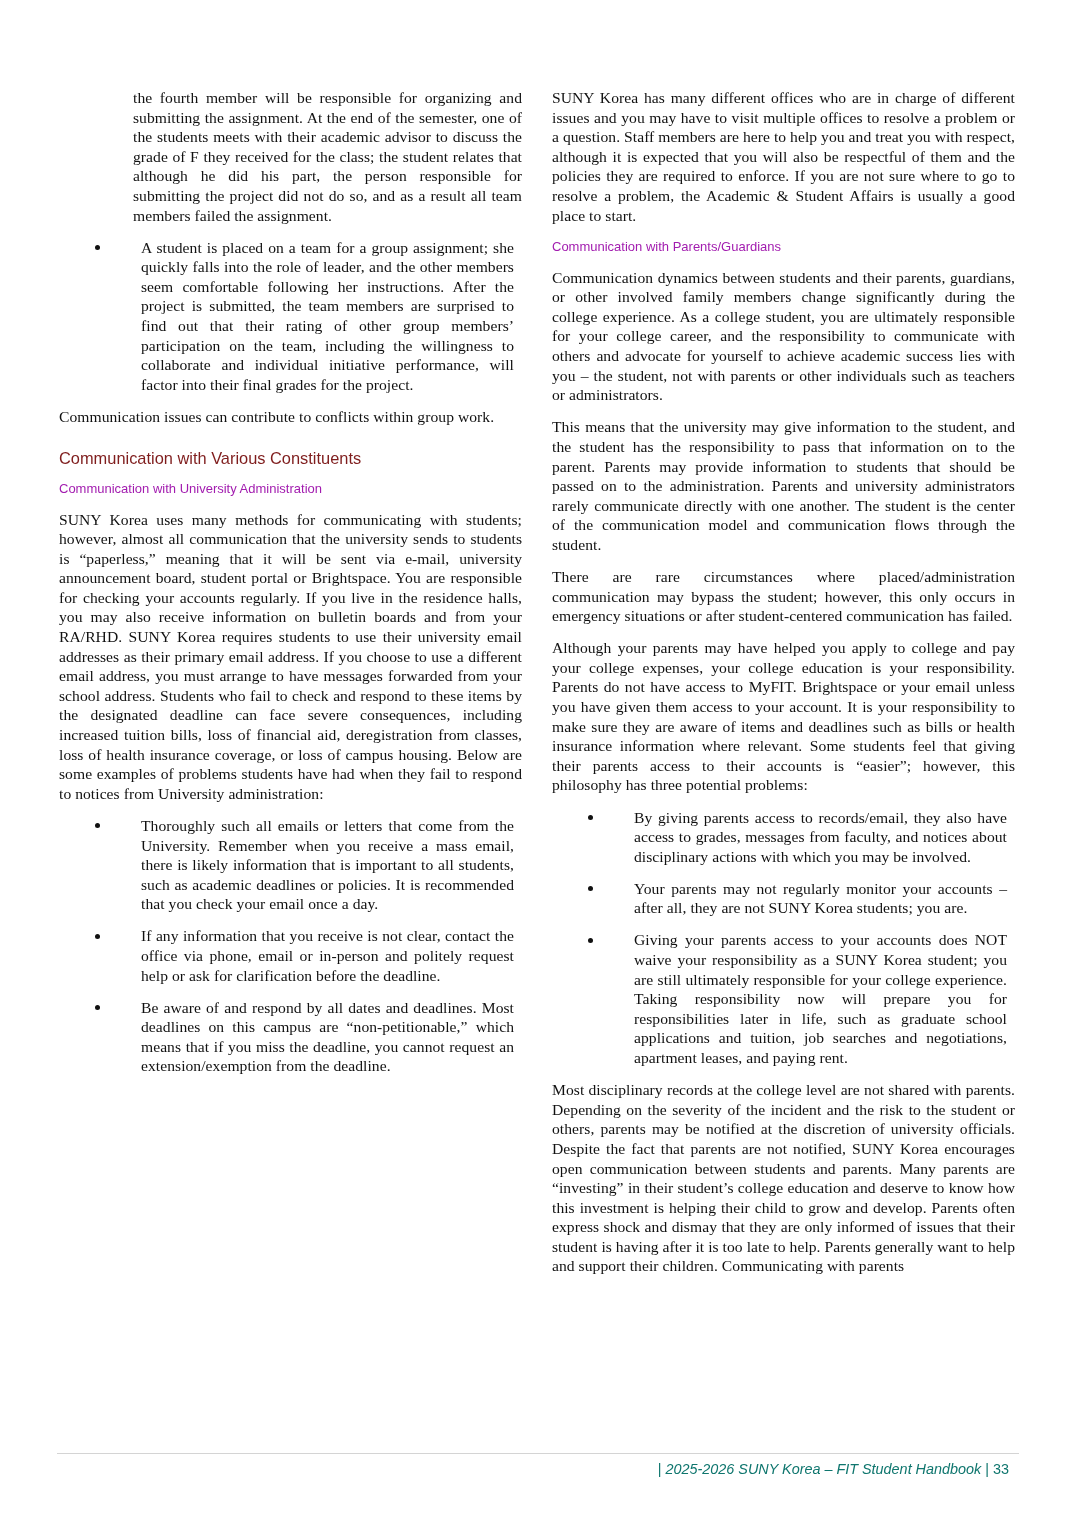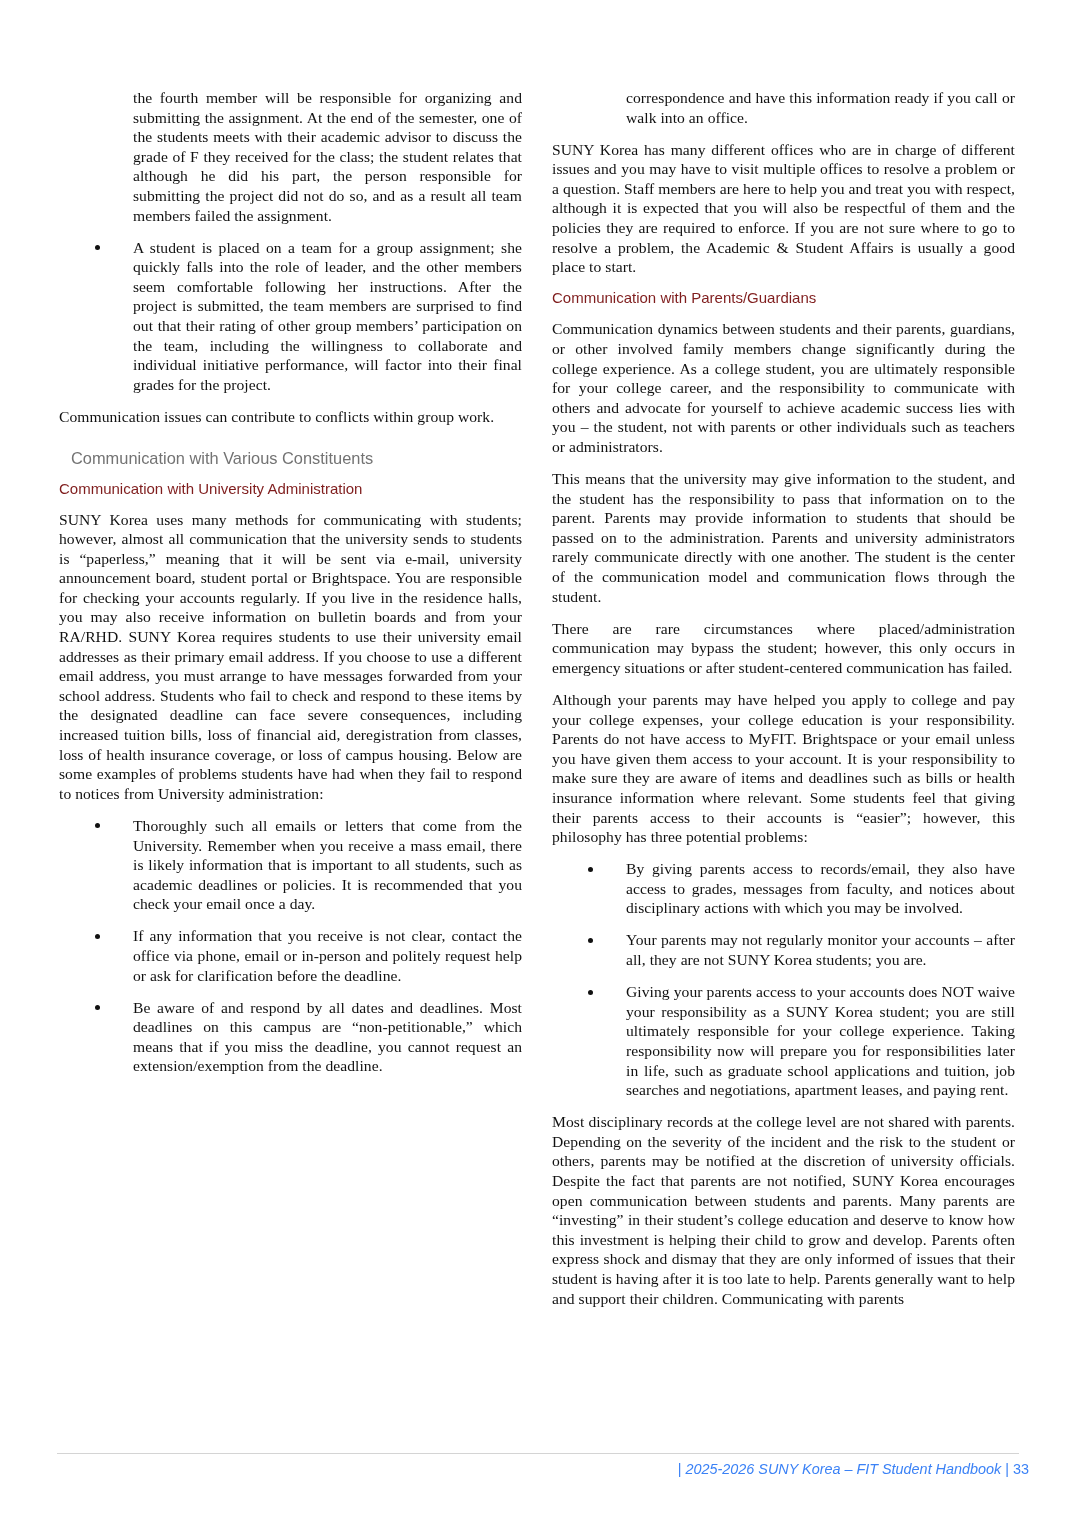--- a/index.html
+++ b/index.html
@@ -35,69 +35,69 @@
       font-size: 15.6px;
       line-height: 19.6px;
       text-align: justify;
       letter-spacing: 0.05px;
     }
     .bullet-item {
       position: relative;
       padding-left: 74px;
       margin: 0 0 12.5px 0;
     }
-    .bullet-item p { margin: 0; }
+    .bullet-item p { margin: 8px; }
     .bullet-dot {
       position: absolute;
       left: 36px;
       top: 7.5px;
       width: 5px;
       height: 5px;
       background: #111;
       border-radius: 50%;
     }
     .continued {
       padding-left: 74px;
       margin: 0 0 12.5px 0;
     }
     .continued p { margin: 0; }
     .heading2 {
       font-family: "Liberation Sans", "DejaVu Sans", sans-serif;
       font-size: 16.4px;
       line-height: 20px;
-      color: #737373;
-      margin: 21px 0 12px 12px;
+      color: #7f1d1d;
+      margin: 21px 0 12px 0;
       font-weight: normal;
     }
     .heading3 {
       font-family: "Liberation Sans", "DejaVu Sans", sans-serif;
-      font-size: 15px;
+      font-size: 13px;
       line-height: 18px;
-      color: #7f1d1d;
+      color: #a21caf;
       margin: 0 0 12px 0;
       font-weight: normal;
     }
     .bold-lead { font-weight: bold; }
 
     .footer-rule {
       position: absolute;
       left: 57px;
       top: 1453px;
       width: 962px;
       height: 1px;
       background: #d4d4d4;
     }
     .footer {
       position: absolute;
-      right: 46px;
+      right: 66px;
       top: 1460px;
       font-family: "Liberation Sans", "DejaVu Sans", sans-serif;
       font-size: 14.4px;
       line-height: 18px;
-      color: #3b82f6;
+      color: #0f766e;
       white-space: nowrap;
     }
     .footer .title { font-style: italic; }
   </style>
 </head>
 <body>
 
 <div class="page">
 
   <div class="col col-left">
@@ -127,23 +127,20 @@
       <span class="bullet-dot"></span>
       <p>If any information that you receive is not clear, contact the office via phone, email or in-person and politely request help or ask for clarification before the deadline.</p>
     </div>
     <div class="bullet-item">
       <span class="bullet-dot"></span>
       <p>Be aware of and respond by all dates and deadlines. Most deadlines on this campus are “non-petitionable,” which means that if you miss the deadline, you cannot request an extension/exemption from the deadline.</p>
     </div>
   </div>
 
   <div class="col col-right">
-    <div class="continued">
-      <p>correspondence and have this information ready if you call or walk into an office.</p>
-    </div>
 
     <p>SUNY Korea has many different offices who are in charge of different issues and you may have to visit multiple offices to resolve a problem or a question. Staff members are here to help you and treat you with respect, although it is expected that you will also be respectful of them and the policies they are required to enforce. If you are not sure where to go to resolve a problem, the Academic &amp; Student Affairs is usually a good place to start.</p>
 
     <div class="heading3">Communication with Parents/Guardians</div>
 
     <p>Communication dynamics between students and their parents, guardians, or other involved family members change significantly during the college experience. As a college student, you are ultimately responsible for your college career, and the responsibility to communicate with others and advocate for yourself to achieve academic success lies with you – the student, not with parents or other individuals such as teachers or administrators.</p>
     <p>This means that the university may give information to the student, and the student has the responsibility to pass that information on to the parent. Parents may provide information to students that should be passed on to the administration. Parents and university administrators rarely communicate directly with one another. The student is the center of the communication model and communication flows through the student.</p>
     <p>There are rare circumstances where placed/administration communication may bypass the student; however, this only occurs in emergency situations or after student-centered communication has failed.</p>
     <p>Although your parents may have helped you apply to college and pay your college expenses, your college education is your responsibility. Parents do not have access to MyFIT. Brightspace or your email unless you have given them access to your account. It is your responsibility to make sure they are aware of items and deadlines such as bills or health insurance information where relevant. Some students feel that giving their parents access to their accounts is “easier”; however, this philosophy has three potential problems:</p>
 

